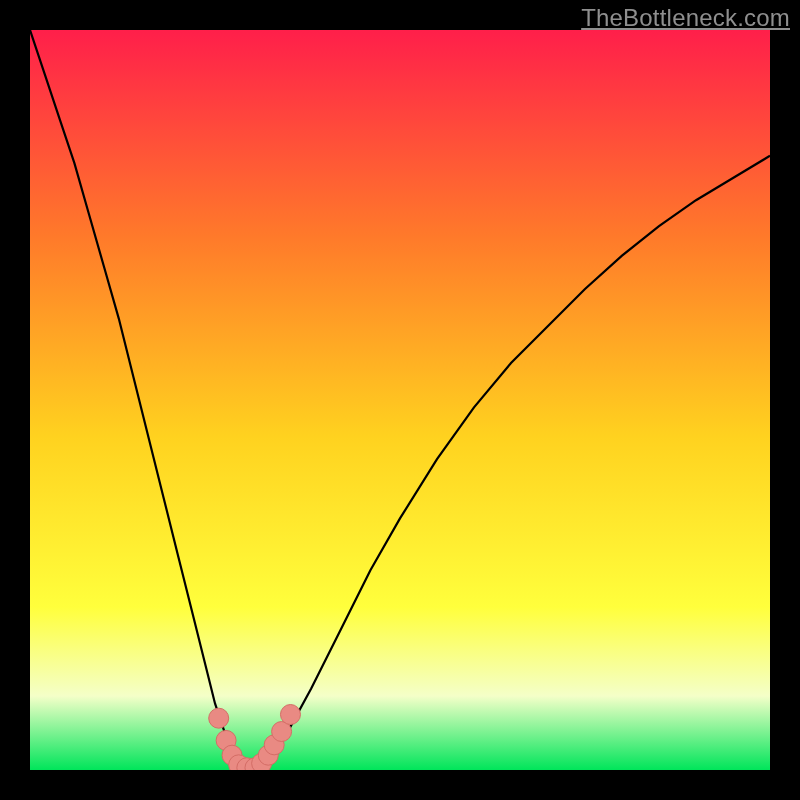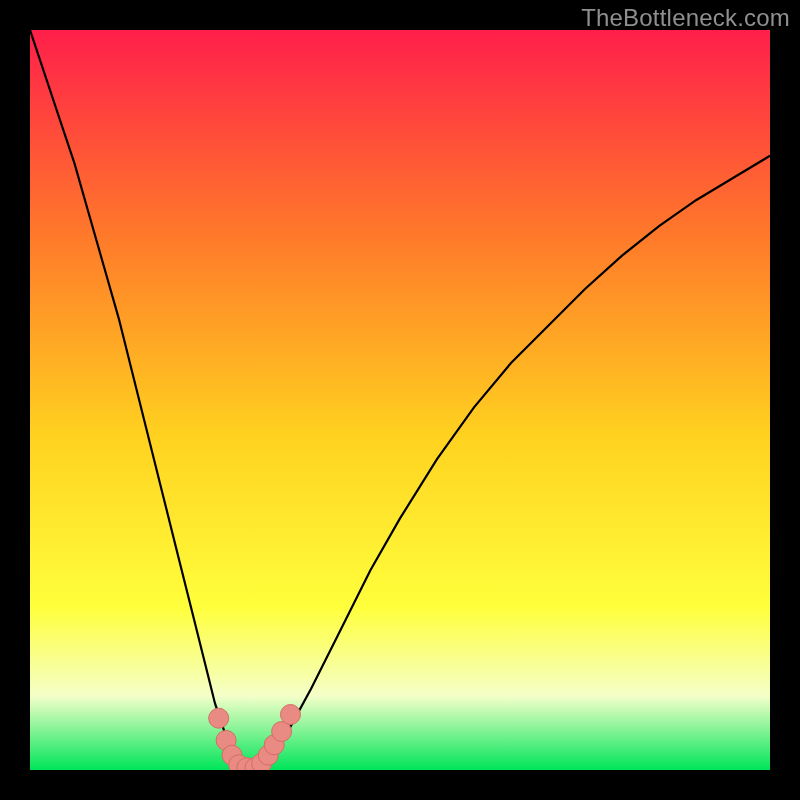--- a/index.html
+++ b/index.html
@@ -27,20 +27,21 @@
     overflow: hidden;
   }
   .watermark {
     position: absolute;
     top: 4px;
     right: 10px;
     font-family: Arial, Helvetica, sans-serif;
     font-size: 24px;
     color: #8f8f8f;
     letter-spacing: 0.2px;
+    text-decoration: underline;
   }
   svg {
     display: block;
   }
 </style>
 </head>
 <body>
 
 <div class="frame">
   <div class="plot">

